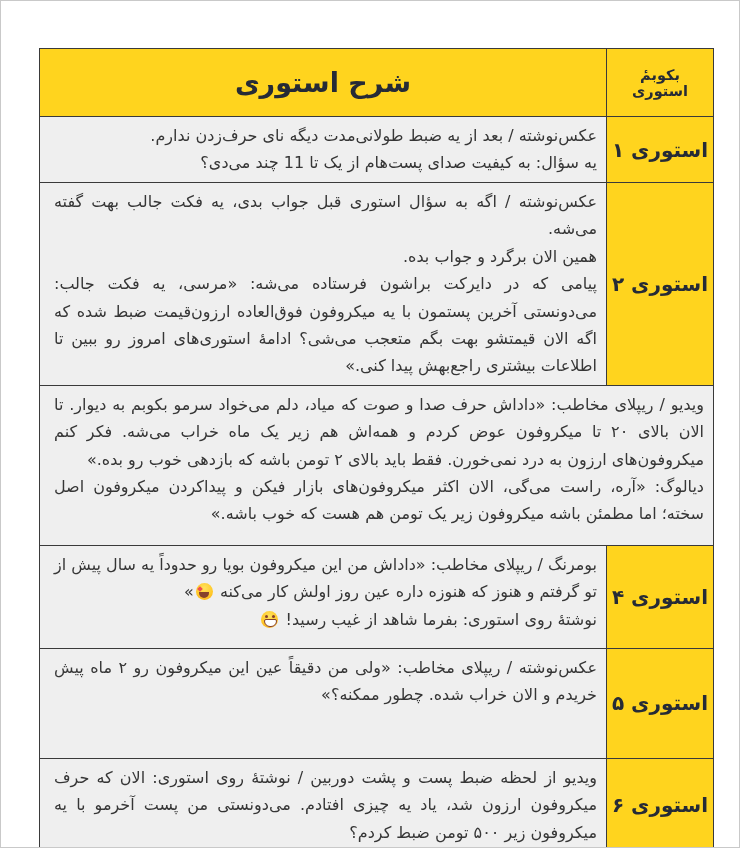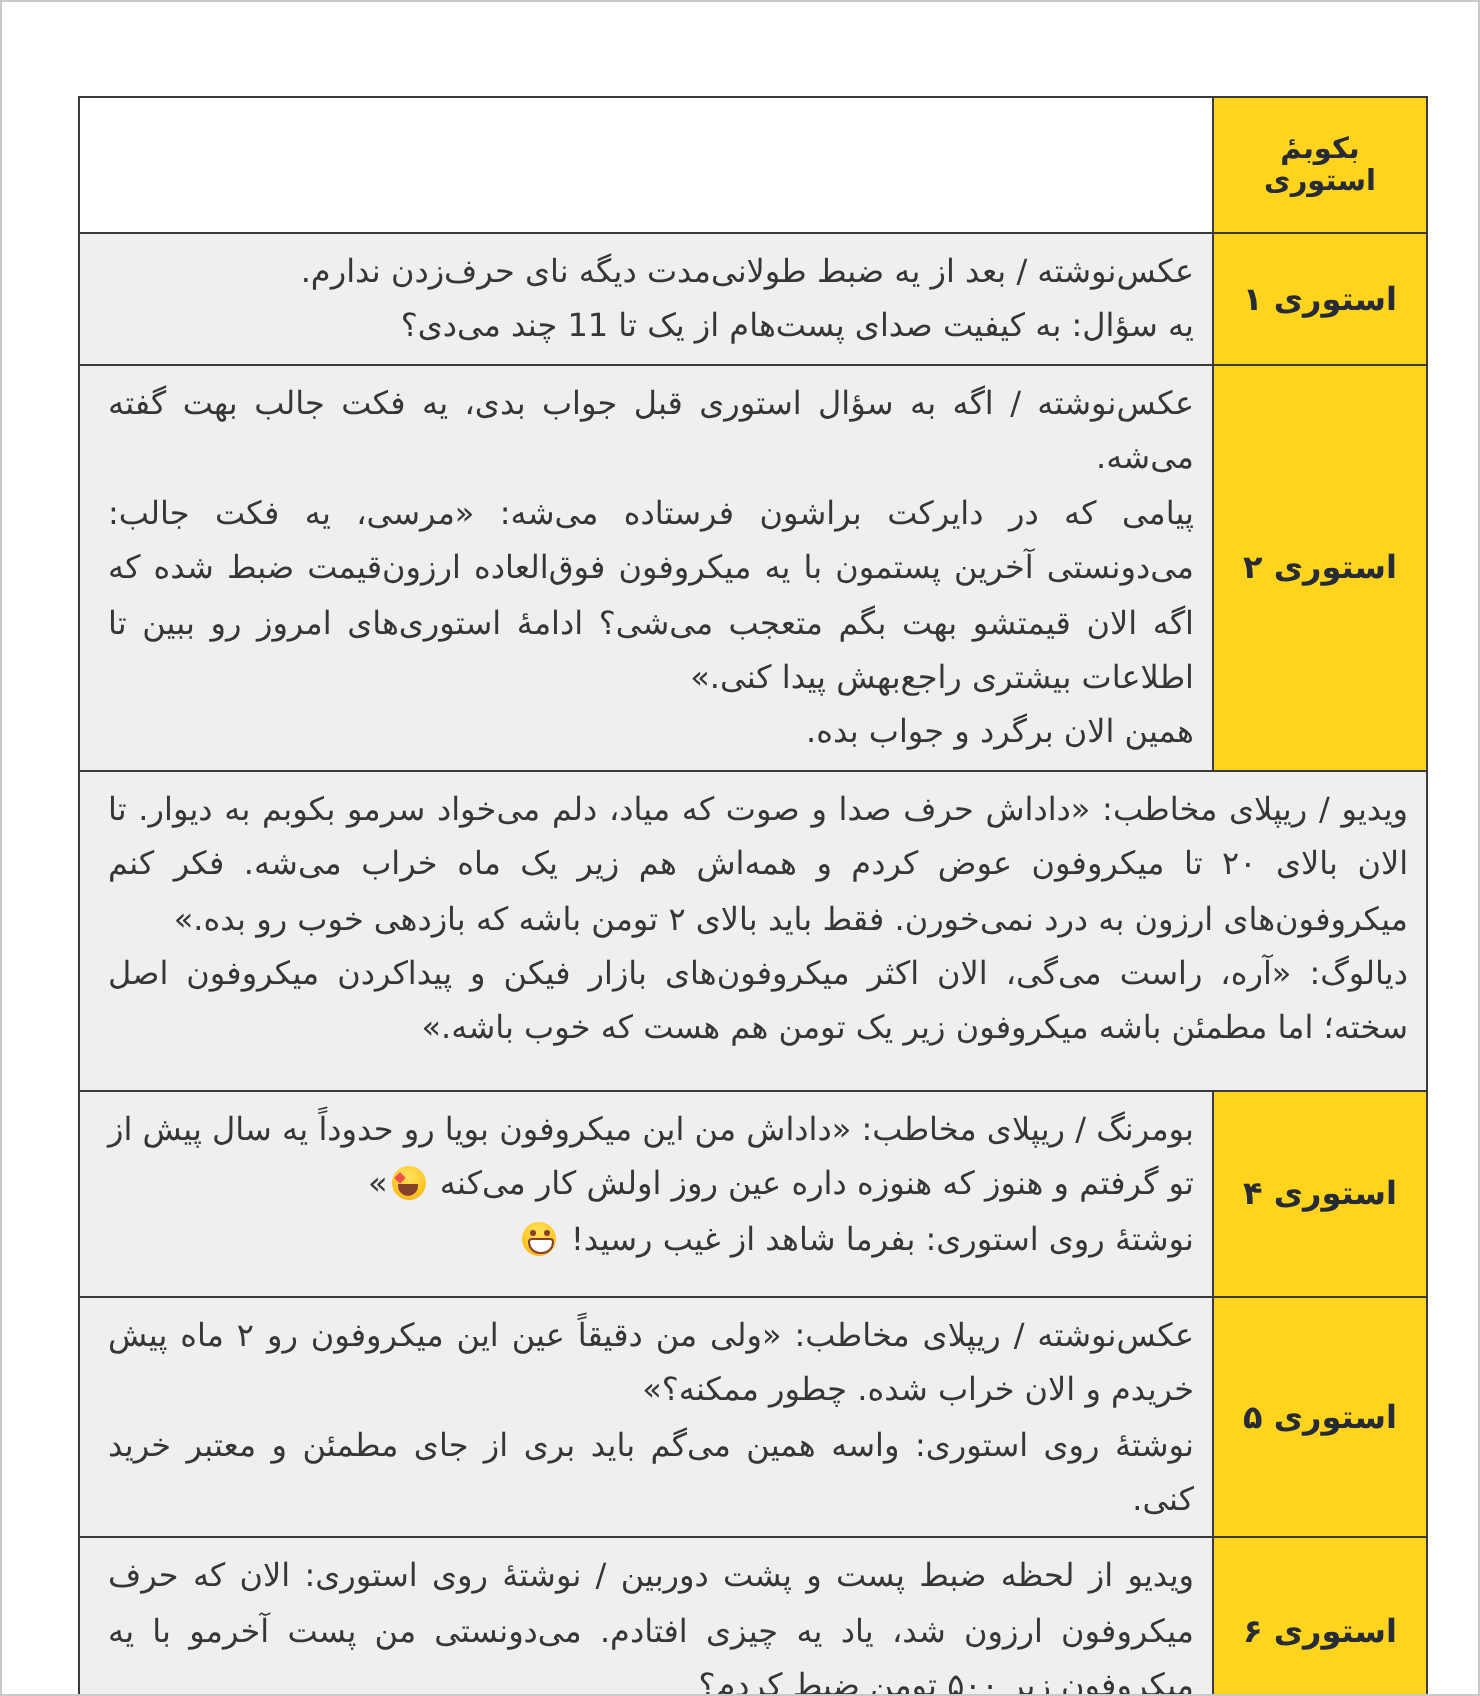--- a/index.html
+++ b/index.html
@@ -30,22 +30,22 @@
   .tr{display:flex;border-bottom:1px solid var(--border);}
   .tr:last-child{border-bottom:none;}
   .td{min-height:100%;}
   .num{
     flex:0 0 107px;
     background:var(--yellow);
     border-left:1px solid var(--border);
     display:flex;align-items:center;justify-content:center;
     color:var(--dark);
     font-weight:bold;
-    font-size:16px;
-    padding:4px 10px;
+    font-size:20px;
+    padding:4px 0;
     text-align:center;
   }
   .desc{
     flex:1 1 auto;
     background:var(--cellbg);
     display:flex;flex-direction:column;justify-content:flex-start;
     padding:5px 9px 5px 14px;
     color:var(--text);
     font-size:16px;
     line-height:27.4px;
@@ -102,36 +102,39 @@
   }
 </style>
 </head>
 <body>
 
 <div class="canvas">
   <div class="tbl">
 
     <div class="tr header-row">
       <div class="td num header-num">بکوبمٔ استوری</div>
+      <div class="td desc header-desc">
+        <div class="table-title">شرح استوری</div>
+      </div>
     </div>
 
     <div class="tr row-1">
       <div class="td num">استوری ۱</div>
       <div class="td desc">
         <p>عکس‌نوشته / بعد از یه ضبط طولانی‌مدت دیگه نای حرف‌زدن ندارم.</p>
         <p>یه سؤال: به کیفیت صدای پست‌هام از یک تا 11 چند می‌دی؟</p>
       </div>
     </div>
 
     <div class="tr row-2">
       <div class="td num">استوری ۲</div>
       <div class="td desc">
         <p>عکس‌نوشته / اگه به سؤال استوری قبل جواب بدی، یه فکت جالب بهت گفته می‌شه.</p>
+        <p>همین الان برگرد و جواب بده.</p>
         <p>پیامی که در دایرکت براشون فرستاده می‌شه: «مرسی، یه فکت جالب: می‌دونستی آخرین پستمون با یه میکروفون فوق‌العاده ارزون‌قیمت ضبط شده که اگه الان قیمتشو بهت بگم متعجب می‌شی؟ ادامهٔ استوری‌های امروز رو ببین تا اطلاعات بیشتری راجع‌بهش پیدا کنی.»</p>
-        <p>همین الان برگرد و جواب بده.</p>
       </div>
     </div>
 
     <div class="tr row-3">
       <div class="td desc">
         <p>ویدیو / ریپلای مخاطب: «داداش حرف صدا و صوت که میاد، دلم می‌خواد سرمو بکوبم به دیوار. تا الان بالای ۲۰ تا میکروفون عوض کردم و همه‌اش هم زیر یک ماه خراب می‌شه. فکر کنم میکروفون‌های ارزون به درد نمی‌خورن. فقط باید بالای ۲ تومن باشه که بازدهی خوب رو بده.»</p>
         <p>دیالوگ: «آره، راست می‌گی، الان اکثر میکروفون‌های بازار فیکن و پیداکردن میکروفون اصل سخته؛ اما مطمئن باشه میکروفون زیر یک تومن هم هست که خوب باشه.»</p>
       </div>
     </div>
 
@@ -140,21 +143,20 @@
       <div class="td desc">
         <p>بومرنگ / ریپلای مخاطب: «داداش من این میکروفون بویا رو حدوداً یه سال پیش از تو گرفتم و هنوز که هنوزه داره عین روز اولش کار می‌کنه <span class="emoji star-struck" role="img"></span>»</p>
         <p>نوشتهٔ روی استوری: بفرما شاهد از غیب رسید! <span class="emoji grin" role="img"></span></p>
       </div>
     </div>
 
     <div class="tr row-5">
       <div class="td num">استوری ۵</div>
       <div class="td desc">
         <p>عکس‌نوشته / ریپلای مخاطب: «ولی من دقیقاً عین این میکروفون رو ۲ ماه پیش خریدم و الان خراب شده. چطور ممکنه؟»</p>
-        <p>نوشتهٔ روی استوری: واسه همین می‌گم باید بری از جای مطمئن و معتبر خرید کنی.</p>
       </div>
     </div>
 
     <div class="tr row-6">
       <div class="td num">استوری ۶</div>
       <div class="td desc">
         <p>ویدیو از لحظه ضبط پست و پشت دوربین / نوشتهٔ روی استوری: الان که حرف میکروفون ارزون شد، یاد یه چیزی افتادم. می‌دونستی من پست آخرمو با یه میکروفون زیر ۵۰۰ تومن ضبط کردم؟</p>
       </div>
     </div>
 

